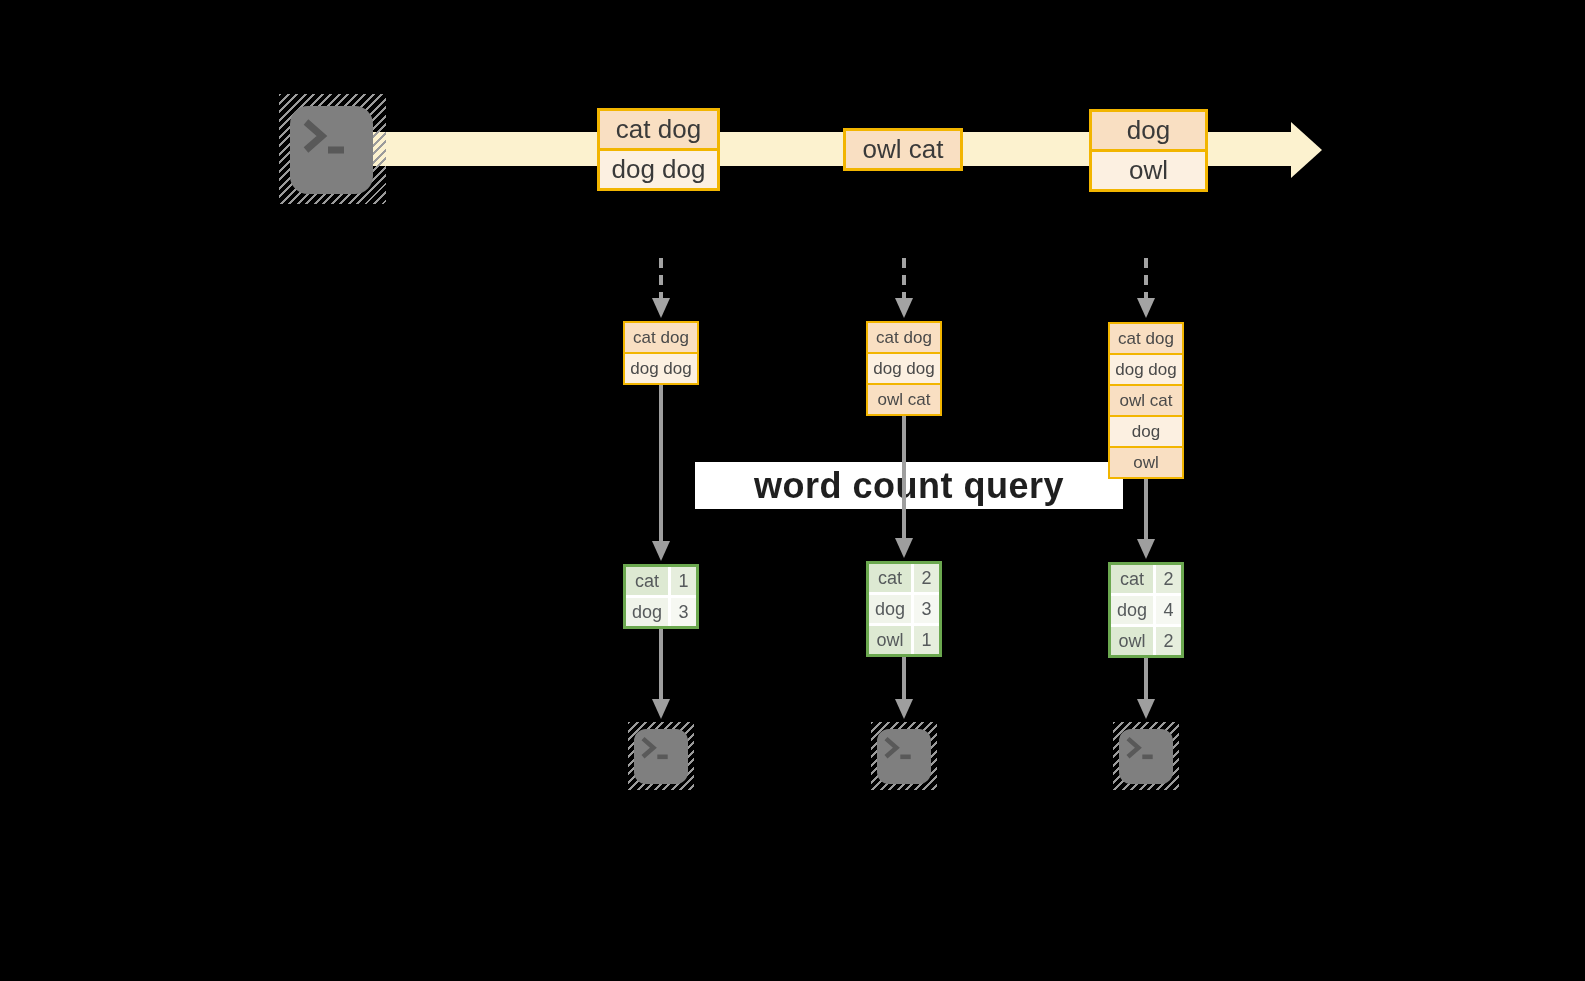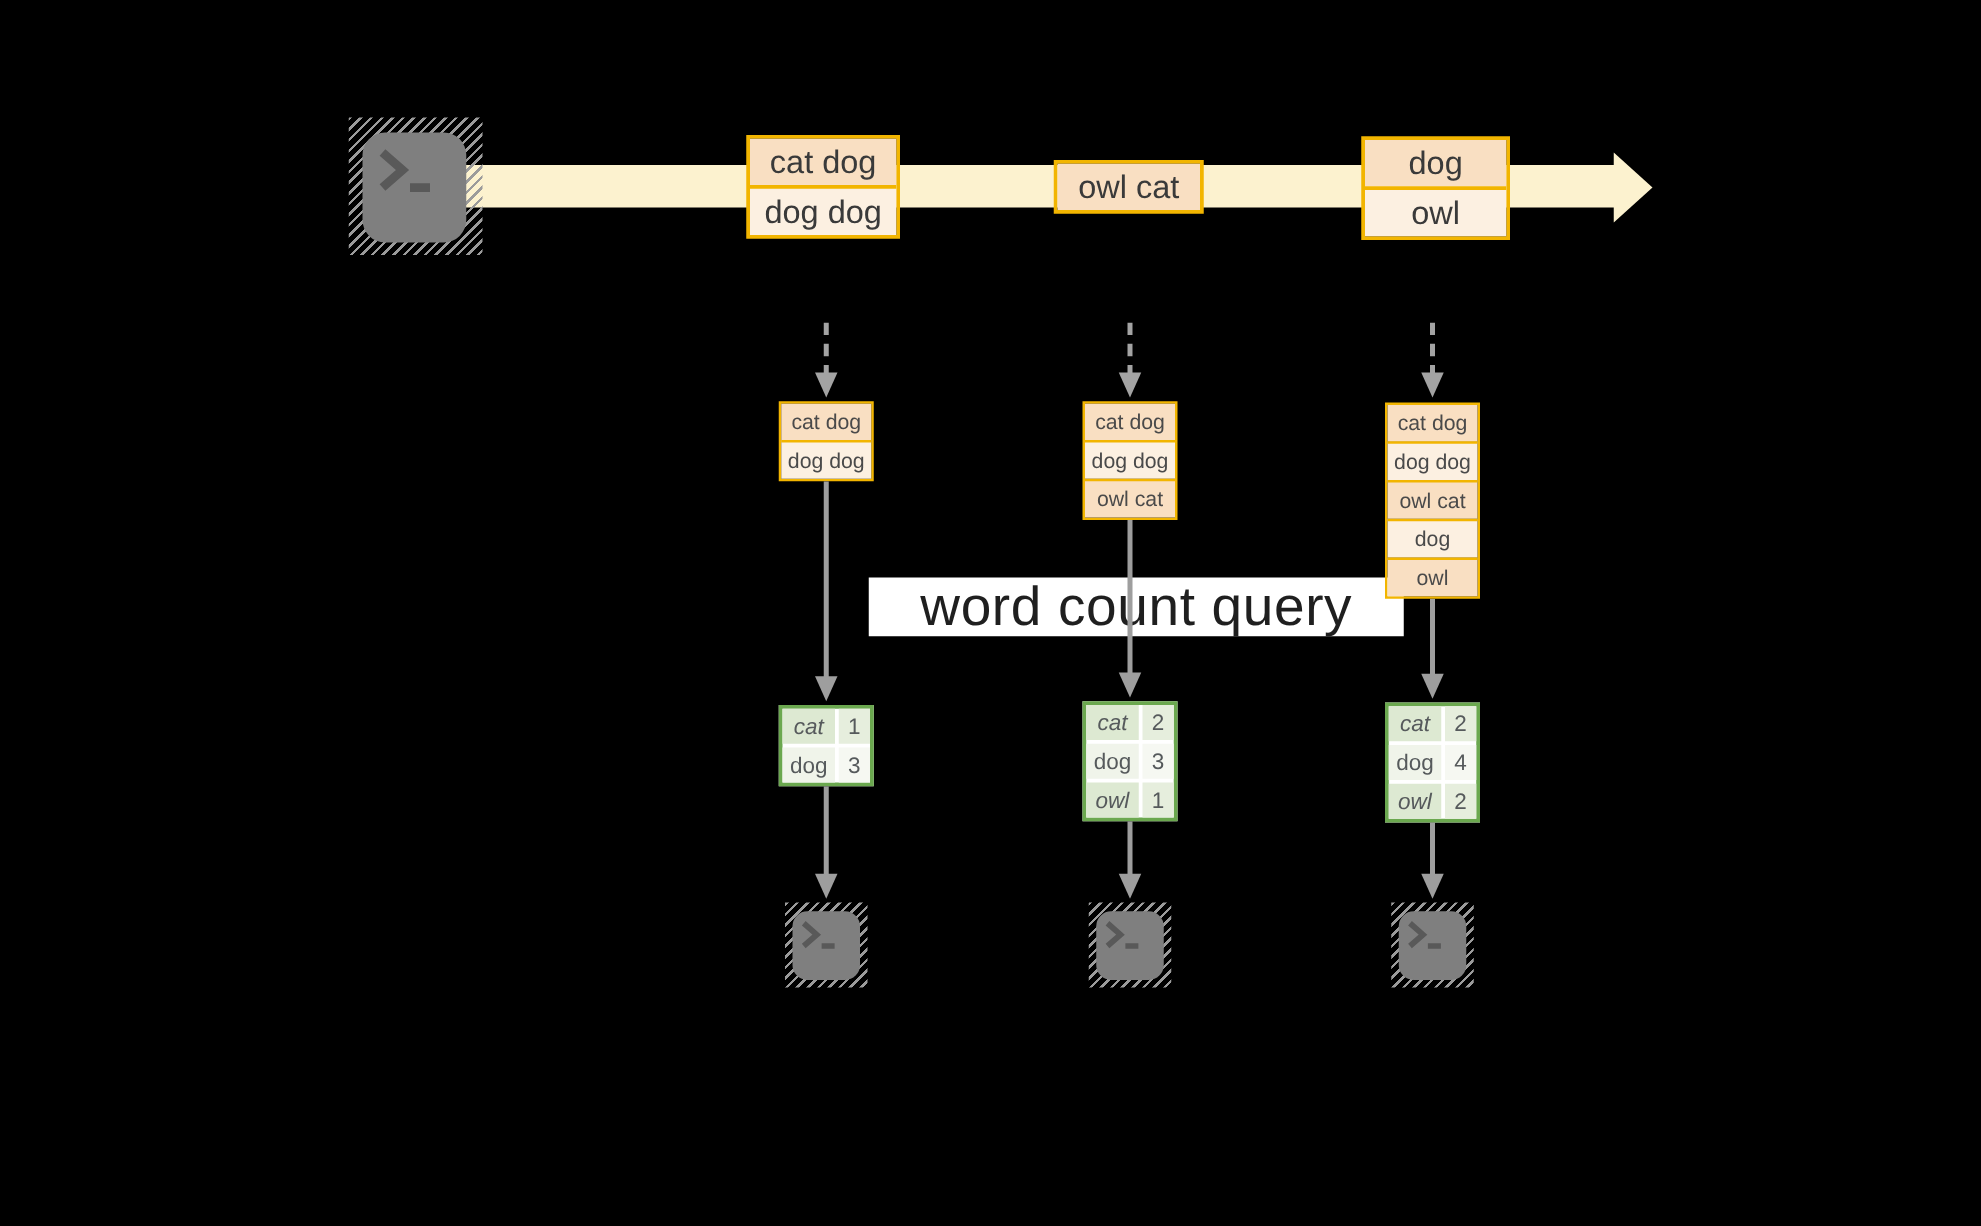--- a/index.html
+++ b/index.html
@@ -21,28 +21,28 @@
   .stack .row{height:29px;display:flex;align-items:center;justify-content:center;
     font-size:17px;color:#4a4a4a;border-top:2px solid #f2b500;}
   .stack .row:first-child{border-top:none;}
   .fill-a{background:#f9dfc2;}
   .fill-b{background:#fcf0e1;text-align:right;}
   
   .counts{position:absolute;border:3px solid #6ba84f;background:#fff;display:grid;
     grid-template-columns:42px 25px;gap:3px;z-index:3;}
   .counts .cell{height:28px;display:flex;align-items:center;justify-content:center;
     font-size:18px;color:#565a5c;}
-  .g-dark{background:#dde9d2;font-style:italic;}
+  .g-dark{background:#dde9d2;}
   .g-dark-n{background:#e6eedd;}
   .g-light{background:#f0f4ea;}
   .g-light-n{background:#f6f8f2;}
   
   .banner{position:absolute;left:695px;top:462px;width:428px;height:47px;background:#ffffff;z-index:2;
     display:flex;align-items:center;justify-content:center;
-    font-size:44px;font-weight:400;letter-spacing:0.5px;color:#1f1f1f;}
+    font-size:36px;font-weight:700;letter-spacing:0.5px;color:#1f1f1f;}
   
   .arrow{position:absolute;z-index:4;}
   
   .terminal{position:absolute;z-index:5;}
   .terminal .hatch{position:absolute;left:0;top:0;right:0;bottom:0;
     background:repeating-linear-gradient(135deg,#9b9b9b 0,#9b9b9b 2px,transparent 2px,transparent 6px);}
   .terminal .screen{position:absolute;background:#7f7f7f;}
   .screen svg{position:absolute;}
 </style>
 </head>

